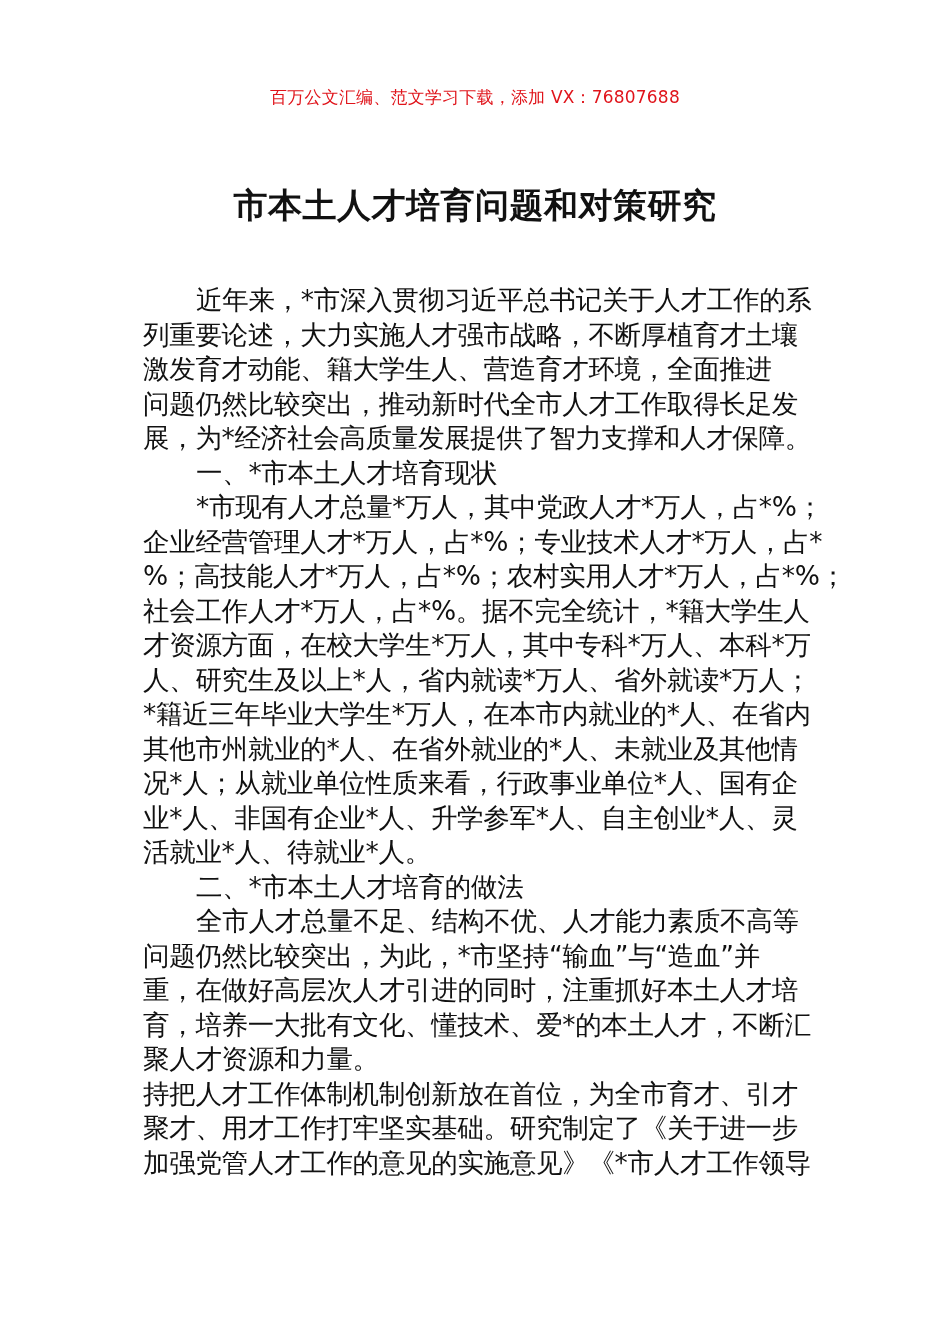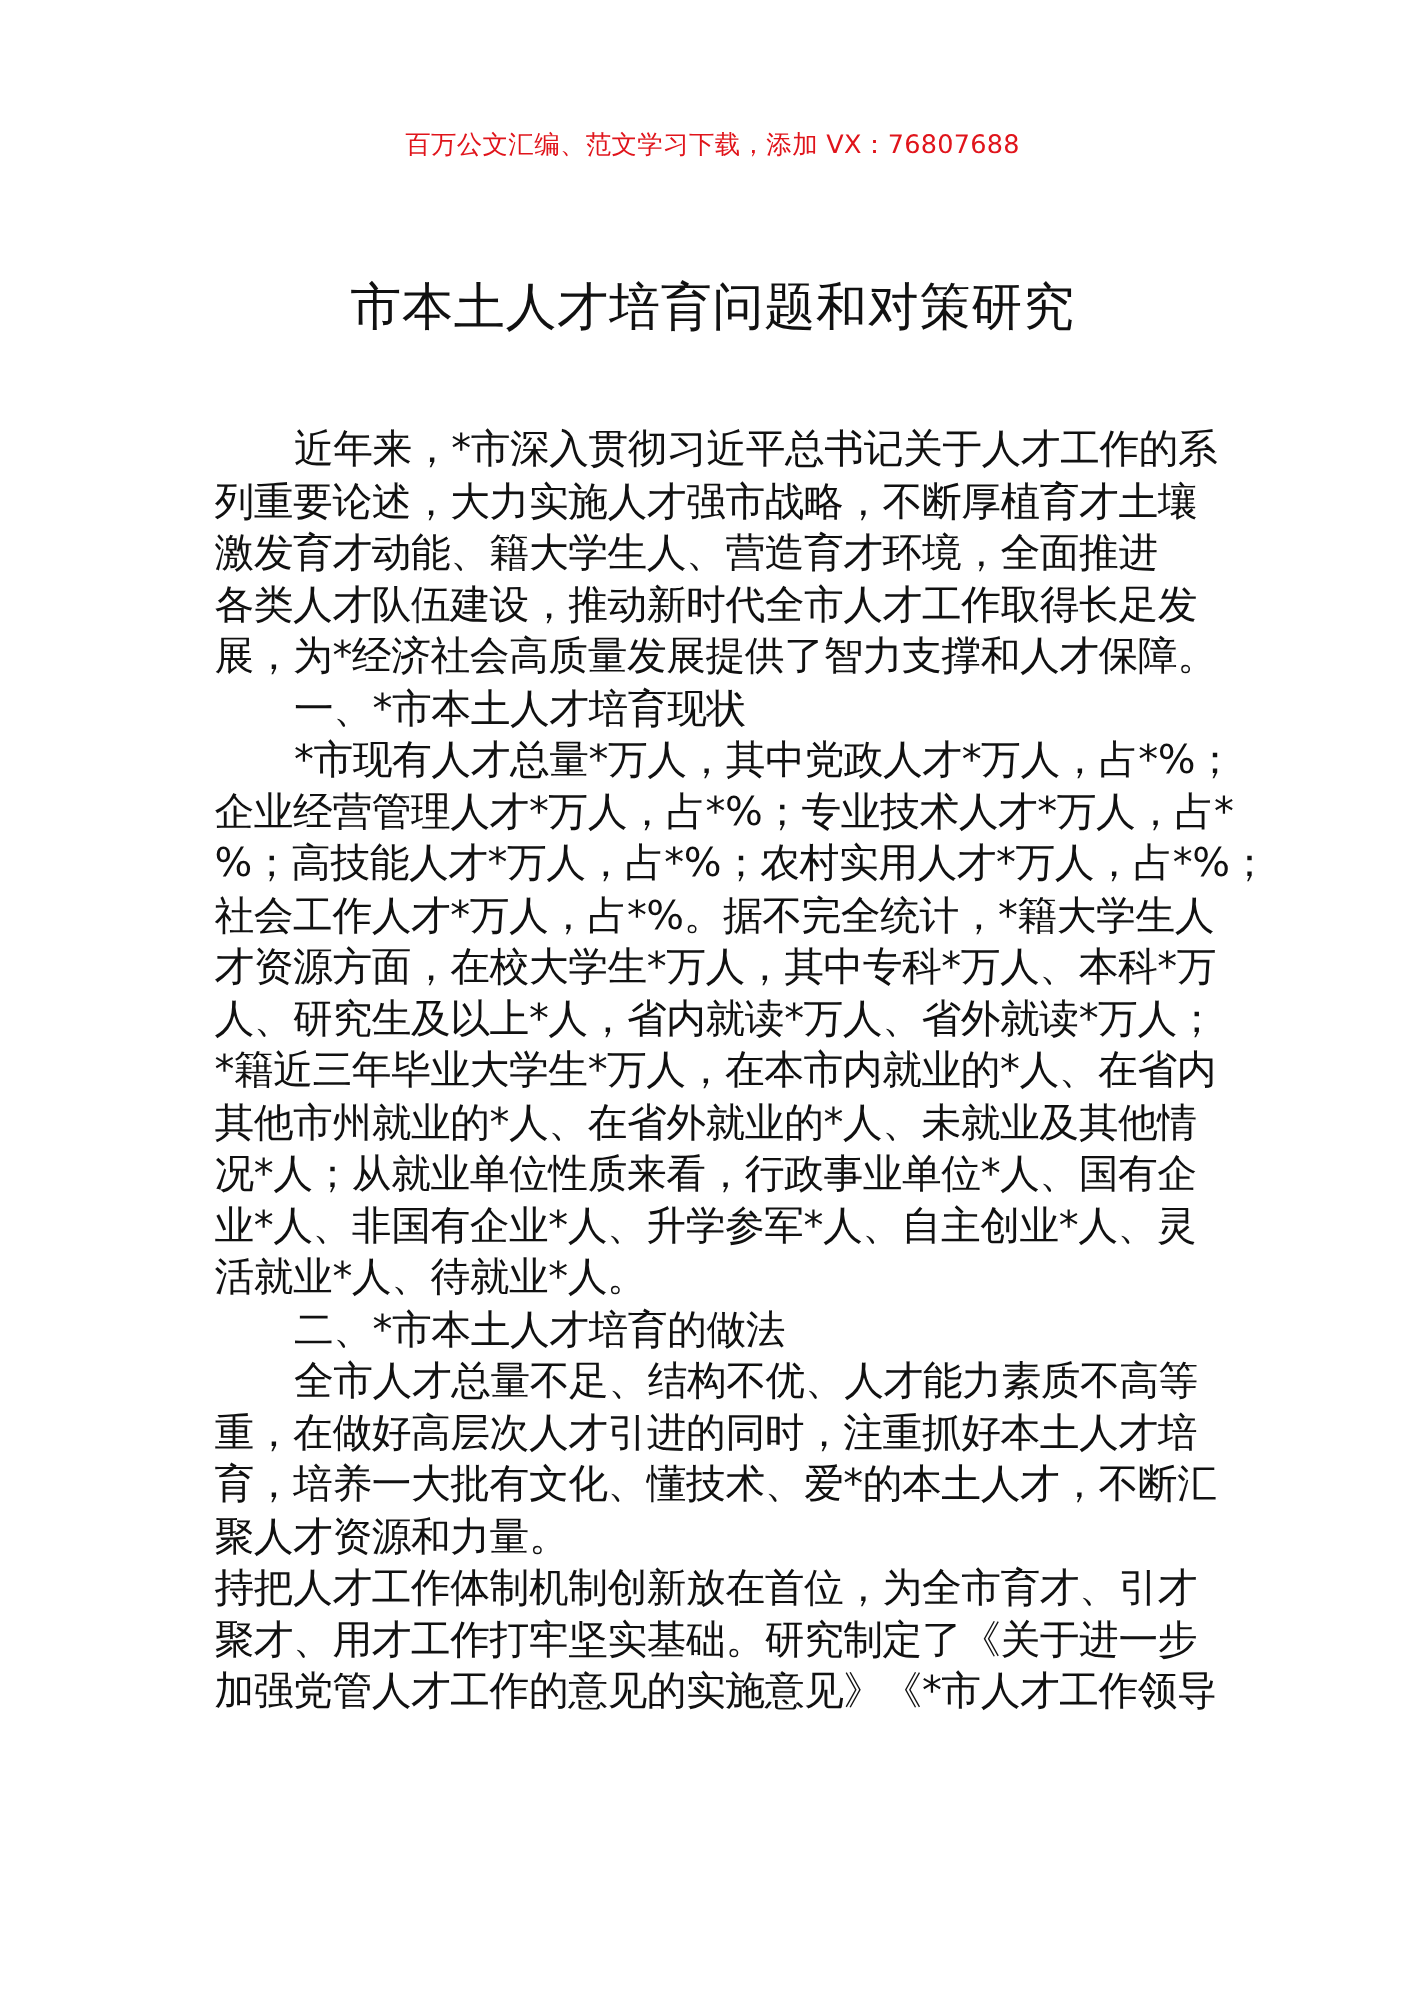--- a/index.html
+++ b/index.html
@@ -2,52 +2,53 @@
 <html><head>
 <meta charset="utf-8">
 <style>
   html, body { margin: 0; padding: 0; background: #ffffff; }
   body { width: 950px; height: 1344px; position: relative; overflow: hidden;
          font-family: "DejaVu Sans", "Liberation Sans", sans-serif; color: #000; }
   .page { position: absolute; left: 0; top: 0; width: 950px; height: 1344px; background: #fff; }
   .watermark { position: absolute; top: 84px; left: 0; width: 950px; text-align: center;
                font-size: 17px; line-height: 26px; color: #e0141b; letter-spacing: 0.2px; }
   .title { position: absolute; top: 180px; left: 0; width: 950px; text-align: center;
-           font-size: 34px; line-height: 50px; color: #111; letter-spacing: 0.5px; }
+           font-size: 34px; line-height: 50px; color: #111; letter-spacing: 0.5px; font-weight: bold; }
   .body { position: absolute; top: 283px; left: 143px; width: 672px; }
   .line { font-size: 26.5px; line-height: 34.5px; height: 34.5px; white-space: nowrap;
           color: #111; letter-spacing: -0.3px; overflow: visible; }
   .indent { padding-left: 53px; }
 </style>
 </head>
 <body>
 
 <div class="page">
   <div class="watermark">百万公文汇编、范文学习下载，添加 VX：76807688</div>
   <div class="title">市本土人才培育问题和对策研究</div>
   <div class="body" id="doc-body">
       <div class="line indent">近年来，*市深入贯彻习近平总书记关于人才工作的系</div>
       <div class="line">列重要论述，大力实施人才强市战略，不断厚植育才土壤</div>
       <div class="line">激发育才动能、籍大学生人、营造育才环境，全面推进</div>
-      <div class="line">各类人才队伍建设，推动新时代全市人才工作取得长足发</div>
+      <div class="line">问题仍然比较突出，推动新时代全市人才工作取得长足发</div>
       <div class="line">展，为*经济社会高质量发展提供了智力支撑和人才保障。</div>
       <div class="line indent">一、*市本土人才培育现状</div>
       <div class="line indent">*市现有人才总量*万人，其中党政人才*万人，占*%；</div>
       <div class="line">企业经营管理人才*万人，占*%；专业技术人才*万人，占*</div>
       <div class="line">%；高技能人才*万人，占*%；农村实用人才*万人，占*%；</div>
       <div class="line">社会工作人才*万人，占*%。据不完全统计，*籍大学生人</div>
       <div class="line">才资源方面，在校大学生*万人，其中专科*万人、本科*万</div>
       <div class="line">人、研究生及以上*人，省内就读*万人、省外就读*万人；</div>
       <div class="line">*籍近三年毕业大学生*万人，在本市内就业的*人、在省内</div>
       <div class="line">其他市州就业的*人、在省外就业的*人、未就业及其他情</div>
       <div class="line">况*人；从就业单位性质来看，行政事业单位*人、国有企</div>
       <div class="line">业*人、非国有企业*人、升学参军*人、自主创业*人、灵</div>
       <div class="line">活就业*人、待就业*人。</div>
       <div class="line indent">二、*市本土人才培育的做法</div>
       <div class="line indent">全市人才总量不足、结构不优、人才能力素质不高等</div>
+      <div class="line">问题仍然比较突出，为此，*市坚持“输血”与“造血”并</div>
       <div class="line">重，在做好高层次人才引进的同时，注重抓好本土人才培</div>
       <div class="line">育，培养一大批有文化、懂技术、爱*的本土人才，不断汇</div>
       <div class="line">聚人才资源和力量。</div>
       <div class="line">持把人才工作体制机制创新放在首位，为全市育才、引才</div>
       <div class="line">聚才、用才工作打牢坚实基础。研究制定了《关于进一步</div>
       <div class="line">加强党管人才工作的意见的实施意见》《*市人才工作领导</div>
     </div>
 </div>
 
 </body></html>

